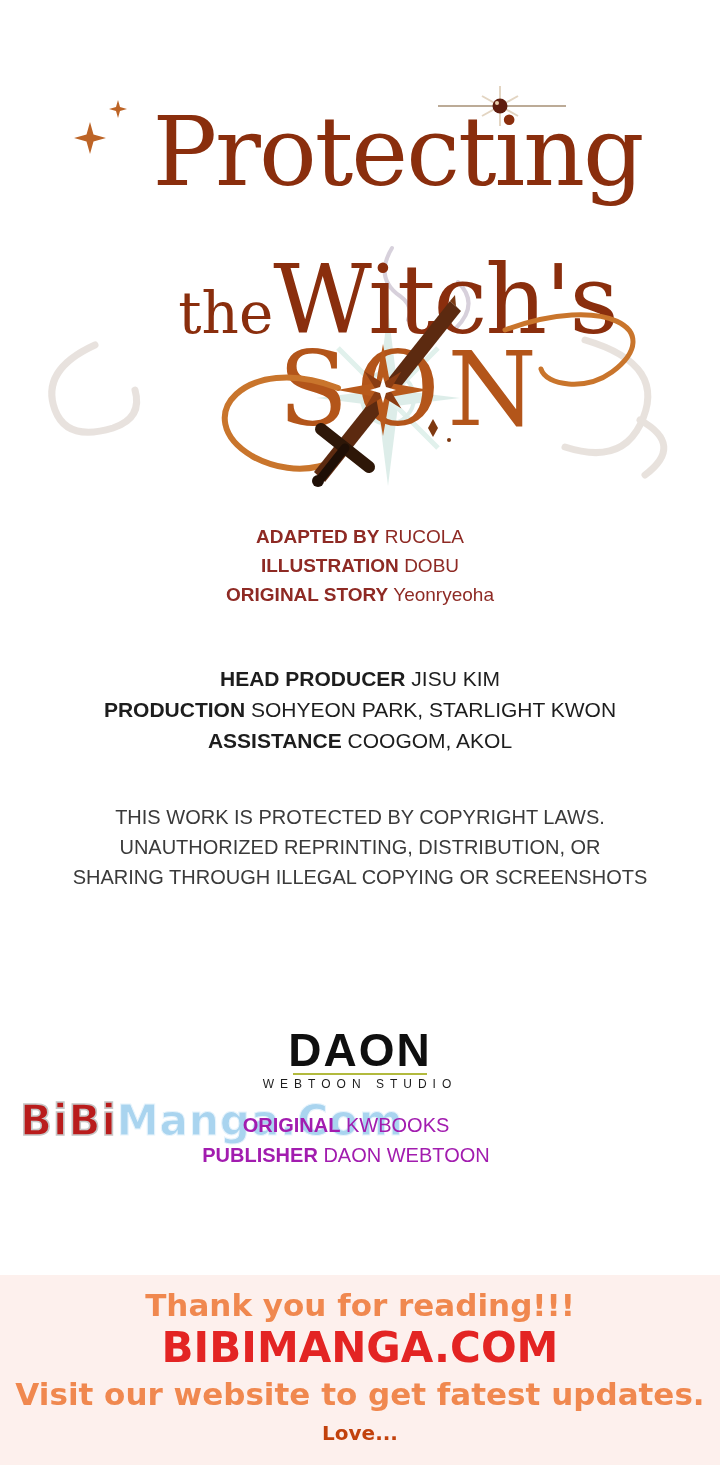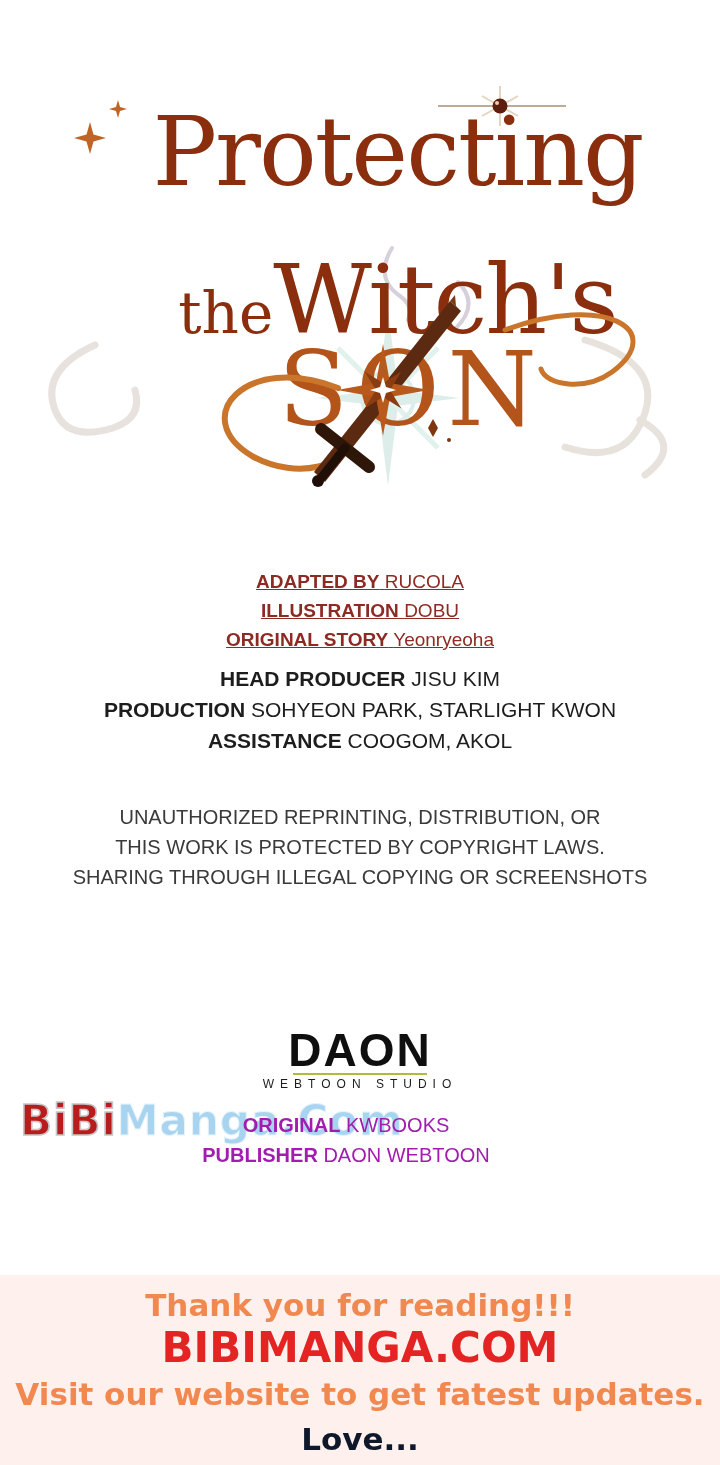--- a/index.html
+++ b/index.html
@@ -12,21 +12,21 @@
   .t-line{position:absolute;width:100%;text-align:center;
           font-family:"DejaVu Serif",serif;white-space:nowrap;}
   .t-line1{top:96px;font-size:96px;color:#8a2e0d;letter-spacing:-2px;}
   .t-line2{top:244px;color:#8a2e0d;}
   .t-small{font-size:58px;}
   .t-big2{font-size:96px;letter-spacing:-2px;}
   .t-line3{top:330px;font-size:102px;color:#b3551a;letter-spacing:8px;padding-left:14px;}
 
   
   .block{position:absolute;width:100%;text-align:center;}
-  .adapt{top:567px;color:#8e2a24;font-size:19px;line-height:29px;text-decoration:underline;}
+  .adapt{top:522px;color:#8e2a24;font-size:19px;line-height:29px;}
   .prod{top:663px;color:#1d1d1d;font-size:21px;line-height:31px;}
   .lbl{font-weight:bold;}
   .copyright{top:802px;color:#3a3a3a;font-size:20px;line-height:30px;}
 
   
   .studio{top:1028px;}
   .studio-name{font-size:46px;font-weight:700;color:#0f0f0f;letter-spacing:2px;line-height:44px;}
   .studio-divider{width:134px;height:2px;margin:1px auto 2px auto;background:#b2ba3e;}
   .studio-sub{font-size:12px;letter-spacing:6px;color:#1d1d1d;font-weight:500;}
 
@@ -39,21 +39,21 @@
   .wm1{color:#b91c1c;-webkit-text-stroke:1.6px #c6c6c6;}
   .wm2{color:#a9d4ef;-webkit-text-stroke:1px #e8f4fc;}
 
   
   .footer{position:absolute;top:1275px;left:0;width:720px;height:190px;background:#fdf0ed;}
   .f-line{position:absolute;width:100%;text-align:center;font-family:"DejaVu Sans",sans-serif;
           font-weight:bold;white-space:nowrap;}
   .f1{top:12px;font-size:31px;color:#f0884f;}
   .f2{top:48px;font-size:42px;color:#e32423;letter-spacing:0;}
   .f3{top:101px;font-size:31px;color:#f0884f;}
-  .f4{top:146px;font-size:31px;color:#0f172a;}
+  .f4{top:146px;font-size:20px;color:#c2410c;}
 </style>
 </head>
 <body>
 
 <div class="page">
 
   <div class="title-logo">
 
     <svg width="720" height="510" viewBox="0 0 720 510">
 
@@ -130,22 +130,22 @@
     <div><span class="lbl">ORIGINAL STORY</span> <span>Yeonryeoha</span></div>
   </div>
 
   <div class="block prod">
     <div><span class="lbl">HEAD PRODUCER</span> <span>JISU KIM</span></div>
     <div><span class="lbl">PRODUCTION</span> <span>SOHYEON PARK, STARLIGHT KWON</span></div>
     <div><span class="lbl">ASSISTANCE</span> <span>COOGOM, AKOL</span></div>
   </div>
 
   <div class="block copyright">
+    <div>THIS WORK IS PROTECTED BY COPYRIGHT LAWS.</div>
     <div>UNAUTHORIZED REPRINTING, DISTRIBUTION, OR</div>
-    <div>THIS WORK IS PROTECTED BY COPYRIGHT LAWS.</div>
     <div>SHARING THROUGH ILLEGAL COPYING OR SCREENSHOTS</div>
   </div>
 
   <div class="block studio">
     <div class="studio-name">DAON</div>
     <div class="studio-divider"></div>
     <div class="studio-sub">WEBTOON STUDIO</div>
   </div>
 
   <div class="watermark"><span class="wm1">BiBi</span><span class="wm2">Manga.Com</span></div>

